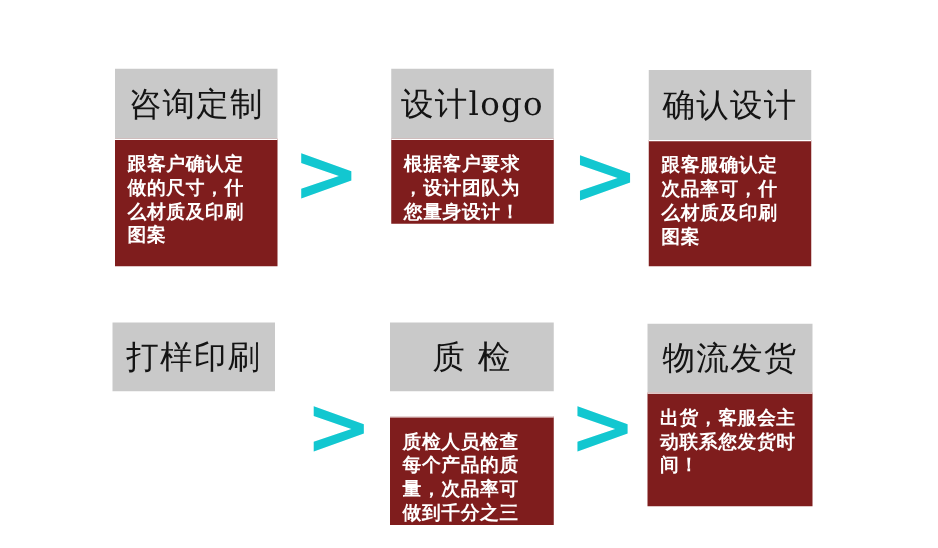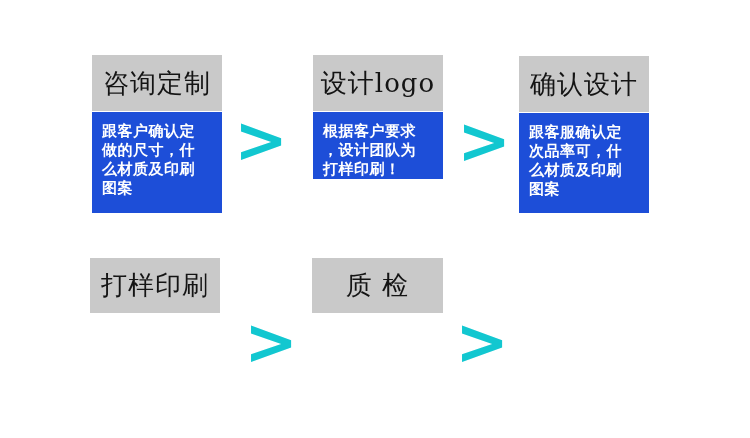--- a/index.html
+++ b/index.html
@@ -27,21 +27,21 @@
     font-family: "DejaVu Serif", "Liberation Serif", serif;
     font-size: 26px;
     letter-spacing: 1px;
     display: flex;
     align-items: center;
     justify-content: center;
     flex: none;
   }
   .step-body {
     flex: 1;
-    background: #1d4ed8;
+    background: #7f1d1d;
     border-top: 1px solid #ffffff;
     color: #ffffff;
     font-size: 15px;
     font-weight: bold;
     line-height: 19px;
     letter-spacing: 0.5px;
     white-space: pre-line;
     padding: 10px 8px 0 10px;
     box-sizing: border-box;
   }
@@ -85,39 +85,49 @@
 么材质及印刷
 图案</div>
   </div>
 
   <div class="arrow a1">&gt;</div>
 
   <div class="step s2">
     <div class="step-header">设计logo</div>
     <div class="step-body">根据客户要求
 ，设计团队为
-打样印刷！</div>
+您量身设计！</div>
   </div>
 
   <div class="arrow a2">&gt;</div>
 
   <div class="step s3">
     <div class="step-header">确认设计</div>
     <div class="step-body">跟客服确认定
 次品率可，什
 么材质及印刷
 图案</div>
   </div>
 
   <div class="step s4">
     <div class="step-header">打样印刷</div>
   </div>
 
   <div class="arrow a3">&gt;</div>
 
   <div class="step s5">
     <div class="step-header">质 检</div>
+    <div class="step-body">质检人员检查
+每个产品的质
+量，次品率可
+做到千分之三</div>
   </div>
 
   <div class="arrow a4">&gt;</div>
 
+  <div class="step s6">
+    <div class="step-header">物流发货</div>
+    <div class="step-body">出货，客服会主
+动联系您发货时
+间！</div>
+  </div>
 
 </div>
 
 </body></html>

